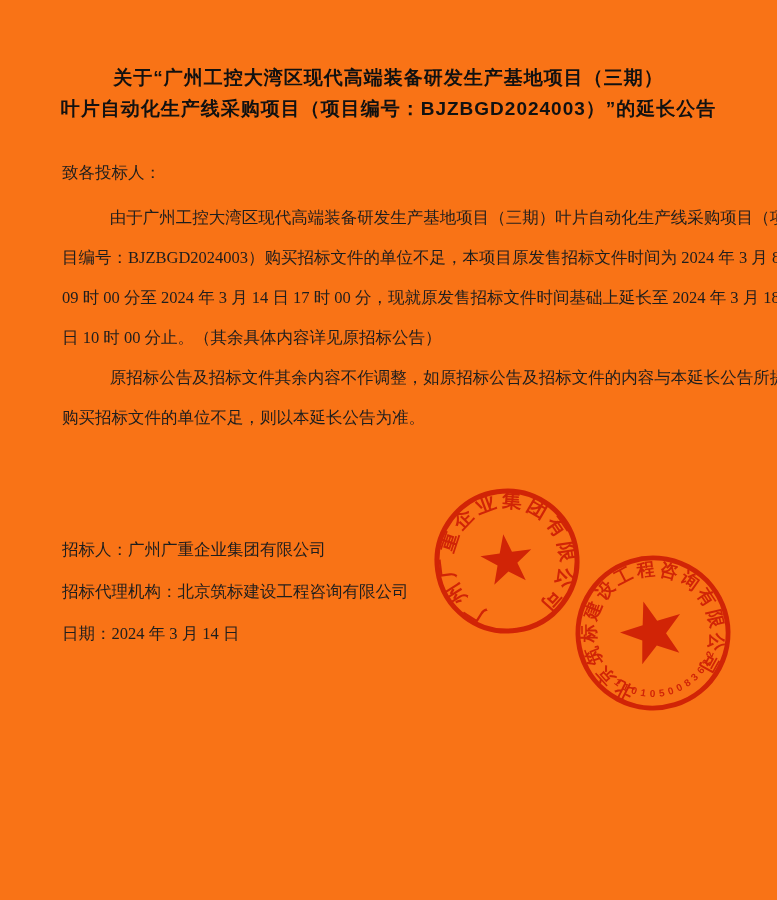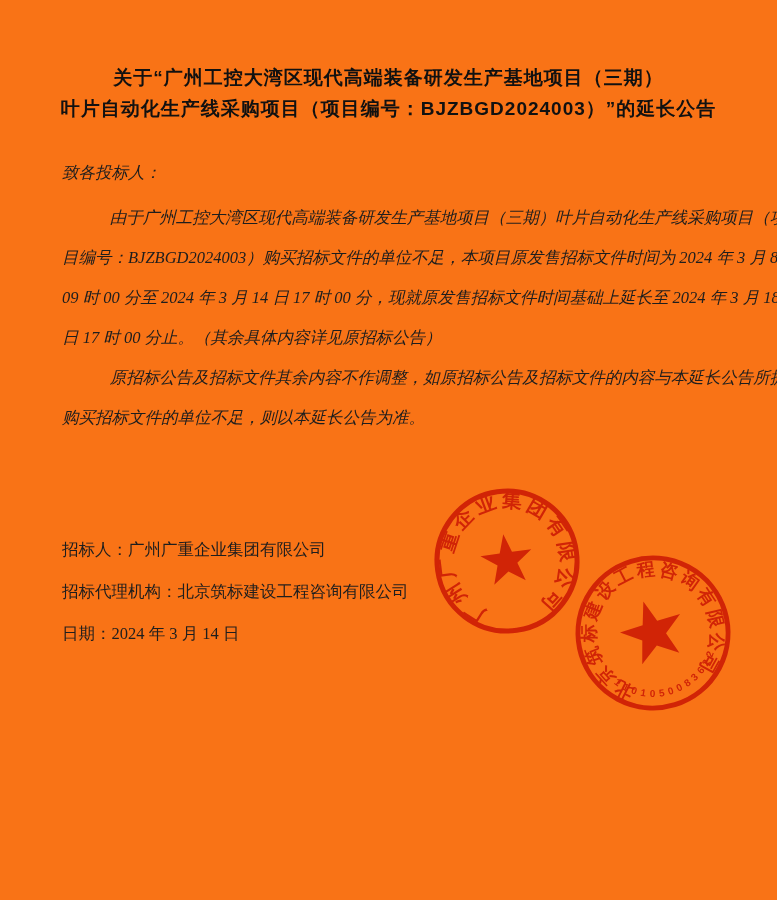--- a/index.html
+++ b/index.html
@@ -19,21 +19,20 @@
     font-weight:bold;
     font-size:19px;
     line-height:31px;
     letter-spacing:1px;
     color:#111;
   }
   .body-text {
     margin:28px 55px 0 62px;
     width:660px;
     font-size:16.5px;
-    font-style:italic;
   }
   .salutation {
     height:42px; line-height:42px;
   }
   .paragraphs { margin-top:4px; }
   .bline {
     height:40px; line-height:40px;
     white-space:nowrap;
     text-align:justify;
     text-align-last:justify;
@@ -69,21 +68,21 @@
     <div>关于“广州工控大湾区现代高端装备研发生产基地项目（三期）</div>
     <div>叶片自动化生产线采购项目（项目编号：BJZBGD2024003）”的延长公告</div>
   </div>
 
   <div class="body-text">
     <div class="salutation">致各投标人：</div>
     <div class="paragraphs">
         <div class="bline ind3">由于广州工控大湾区现代高端装备研发生产基地项目（三期）叶片自动化生产线采购项目（项</div>
         <div class="bline">目编号：BJZBGD2024003）购买招标文件的单位不足，本项目原发售招标文件时间为 2024 年 3 月 8 日</div>
         <div class="bline">09 时 00 分至 2024 年 3 月 14 日 17 时 00 分，现就原发售招标文件时间基础上延长至 2024 年 3 月 18</div>
-        <div class="bline last">日 17 时 00 分止。（其余具体内容详见原招标公告）</div>
+        <div class="bline last">日 10 时 00 分止。（其余具体内容详见原招标公告）</div>
         <div class="bline ind3">原招标公告及招标文件其余内容不作调整，如原招标公告及招标文件的内容与本延长公告所提</div>
         <div class="bline last">购买招标文件的单位不足，则以本延长公告为准。</div>
       </div>
   </div>
 
   <div class="signature">
     <div>招标人：广州广重企业集团有限公司</div>
     <div>招标代理机构：北京筑标建设工程咨询有限公司</div>
     <div>日期：2024 年 3 月 14 日</div>
   </div>

